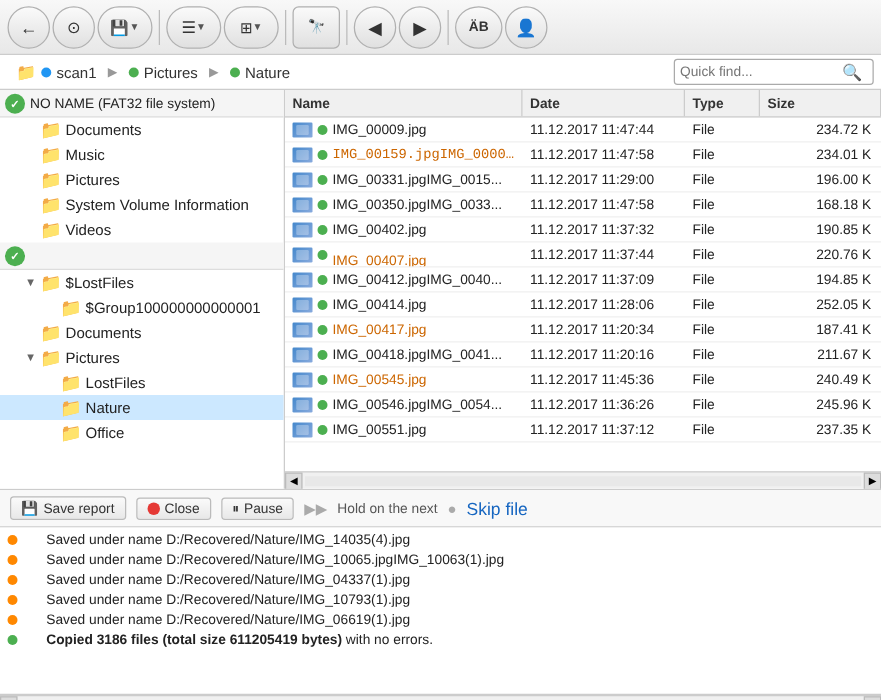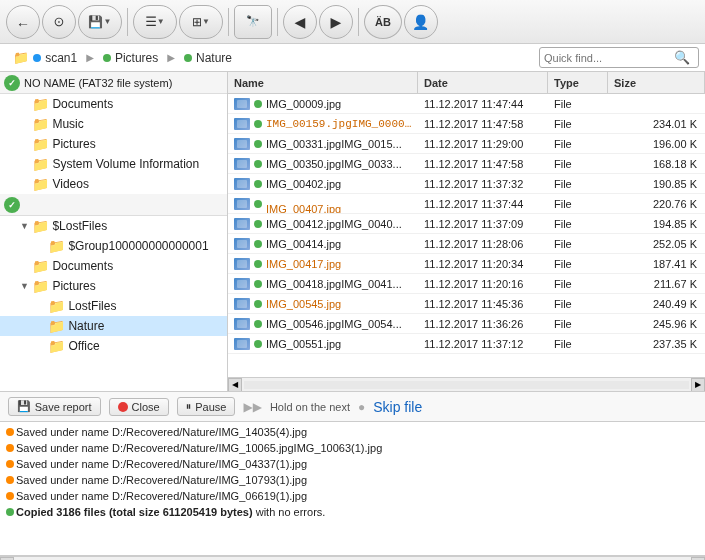--- a/index.html
+++ b/index.html
@@ -243,21 +243,21 @@
       border-bottom: 1px solid #ccc;
       overflow-y: auto;
       flex: 1;
       padding: 2px 0;
       height: 110px;
     }
     .log-line {
       display: flex;
       align-items: center;
       padding: 1px 6px;
-      gap: 2px;
+      gap: 23px;
       min-height: 16px;
     }
     .log-dot { width: 8px; height: 8px; border-radius: 50%; flex-shrink: 0; }
     .log-text { font-size: 11px; color: #222; white-space: nowrap; }
     .log-area::-webkit-scrollbar { width: 10px; }
     .log-area::-webkit-scrollbar-track { background: #f0f0f0; }
     .log-area::-webkit-scrollbar-thumb { background: #bbb; border-radius: 5px; }
 
     
     .log-hscroll {
@@ -438,20 +438,21 @@
     </div>
     <div class="file-list" id="file-list-container">
     <div class="file-row">
     <div class="file-cell col-name">
       <div class="file-icon"></div>
       <span class="status-dot" style="background:#4CAF50;"></span>
       <span class="file-name" style="color:#222;">IMG_00009.jpg</span>
     </div>
     <div class="file-cell col-date">11.12.2017 11:47:44</div>
     <div class="file-cell col-type">File</div>
+    <div class="file-cell col-size">234.72 K</div>
   </div>
         <div class="file-row orange-text">
     <div class="file-cell col-name">
       <div class="file-icon"></div>
       <span class="status-dot" style="background:#4CAF50;"></span>
       <span class="file-name" style="color:#cc6600;font-family:Liberation Mono, monospace;">IMG_00159.jpgIMG_0000...</span>
     </div>
     <div class="file-cell col-date">11.12.2017 11:47:58</div>
     <div class="file-cell col-type">File</div>
     <div class="file-cell col-size">234.01 K</div>

